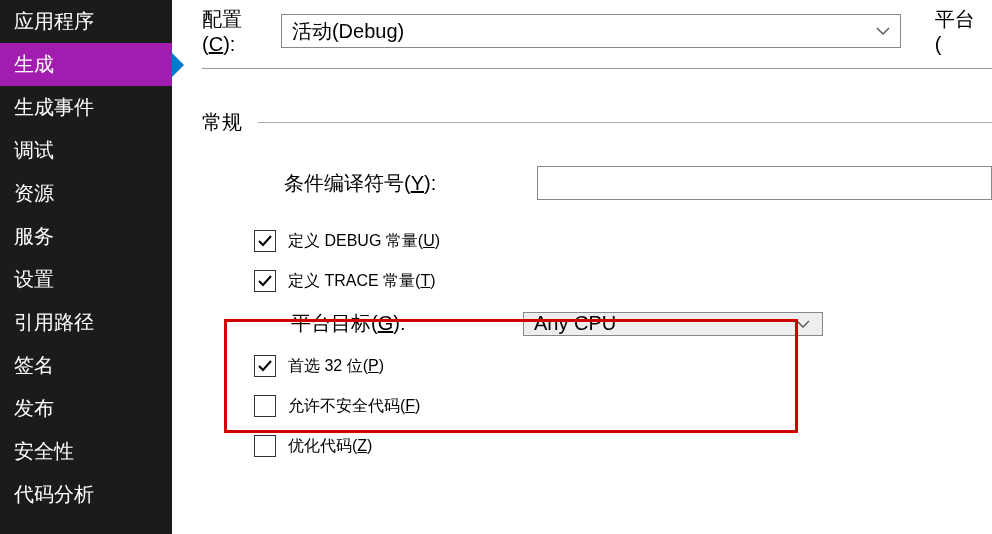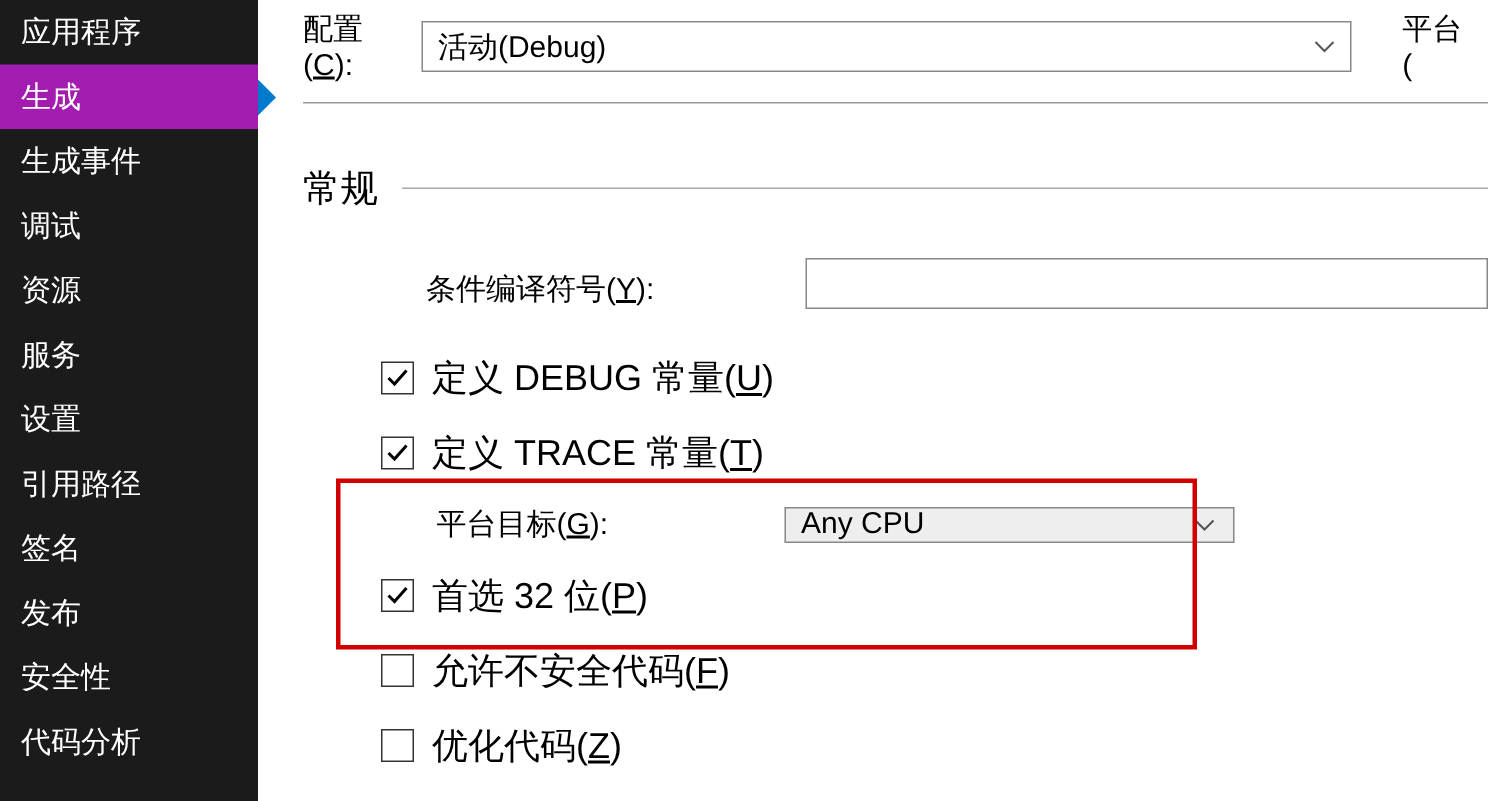--- a/index.html
+++ b/index.html
@@ -77,46 +77,46 @@
     .chev svg { display:block; }
 
     .section {
       margin: 40px 0 0 30px;
     }
     .section-header {
       display: flex;
       align-items: center;
       margin-bottom: 30px;
     }
-    .section-title { font-size: 25px; margin-right: 16px; }
+    .section-title { font-size: 20px; margin-right: 16px; }
     .section-line {
       flex: 1;
       height: 1px;
       background: #aaa;
     }
     .field-row {
       display: flex;
-      align-items: flex-end;
+      align-items: center;
       margin-bottom: 22px;
       padding-left: 52px;
       gap: 43px;
     }
     .field-label { font-size: 20px; min-width: 210px; }
     .text-input {
       border: 1px solid #888;
       height: 34px;
       flex: 1;
       background: #fff;
     }
     .checkbox-row {
       display: flex;
       align-items: center;
       margin-bottom: 18px;
       padding-left: 52px;
-      font-size: 24px;
+      font-size: 16px;
     }
     .checkbox {
       width: 22px;
       height: 22px;
       border: 1.5px solid #333;
       margin-right: 12px;
       display: inline-flex;
       align-items: center;
       justify-content: center;
       background: #fff;

